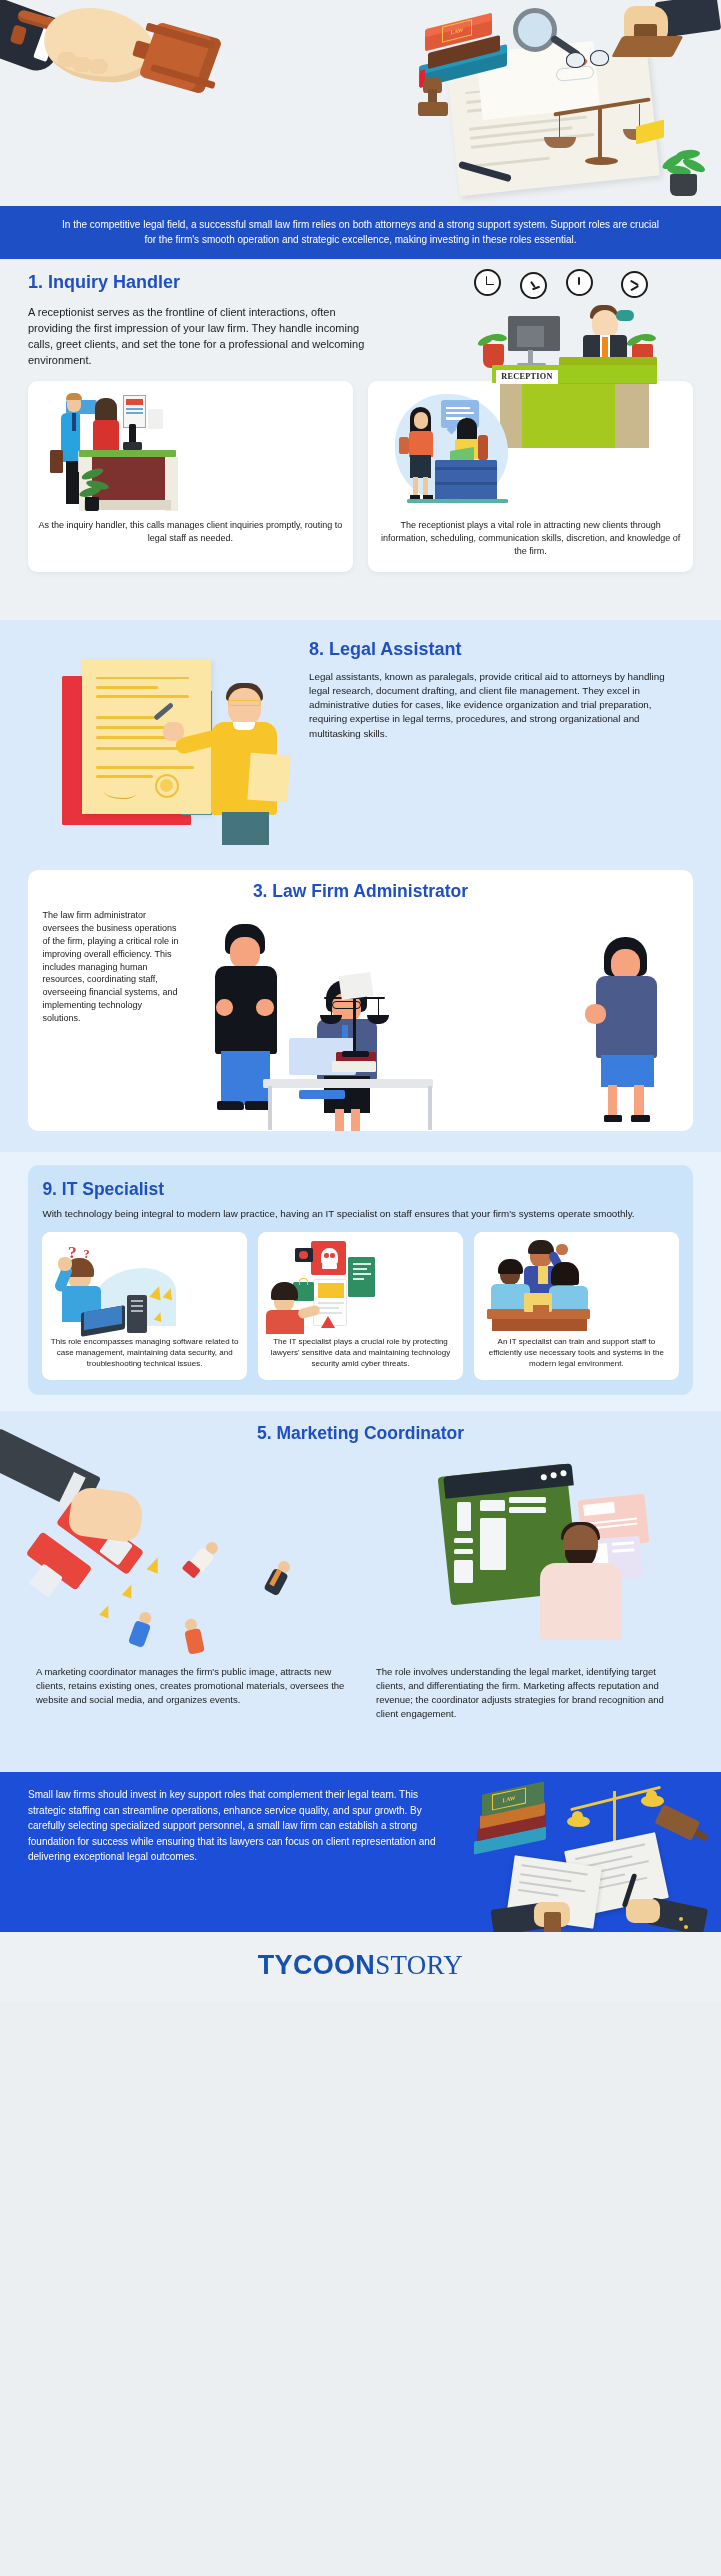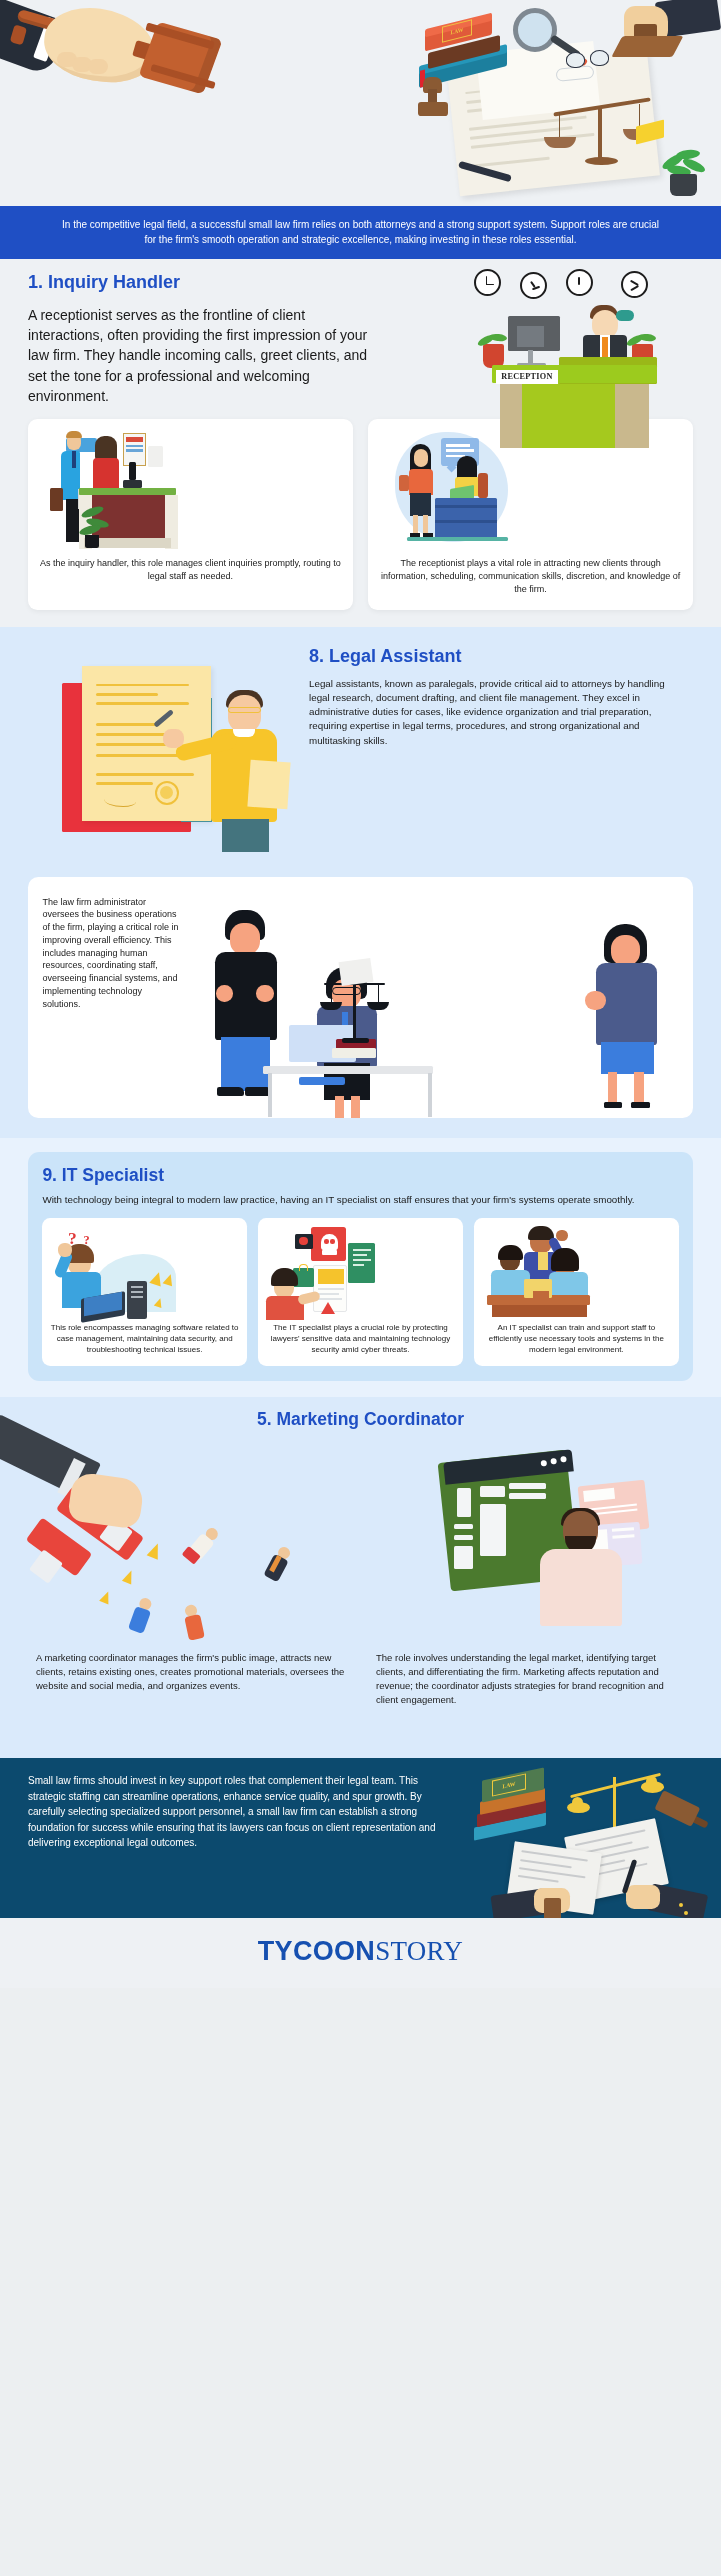--- a/index.html
+++ b/index.html
@@ -91,21 +91,21 @@
     font-family:"Liberation Sans",sans-serif;}
 
   
   .intro{background:#1f4fc4;color:#fff;text-align:center;padding:9.3px 62px 12.4px;
     font-size:10px;line-height:1.5;margin-top:-12.4px;padding-top:23px;}
 
   
   .sec1{position:relative;background:#eef1f4;padding:13.4px 0 0;min-height:361px;}
   .sec1-head{padding-left:28px;}
   .h-blue{font-size:18px;font-weight:700;color:#1f4fc4;font-family:"Liberation Sans",sans-serif;}
-  .sec1-body{width:355px;margin-left:28px;margin-top:11.3px;font-size:14px;line-height:1.45;color:#1a1a1a;}
+  .sec1-body{width:355px;margin-left:28px;margin-top:11.3px;font-size:11px;line-height:1.45;color:#1a1a1a;}
   .reception-art{position:absolute;right:28px;top:10.3px;width:237px;height:180px;}
   .clock{position:absolute;width:27px;height:27px;border:2.1px solid #1d1d1d;border-radius:50%;background:#fff;}
   .ch{position:absolute;background:#1d1d1d;border-radius:1px;}
   .r-monitor{position:absolute;left:52px;top:47px;width:52px;height:35px;background:#5b5f63;border-radius:1.5px;}
   .r-mon-in{position:absolute;left:61px;top:57px;width:27px;height:20.6px;background:#747a80;}
   .r-mon-neck{position:absolute;left:72px;top:81px;width:5.2px;height:13.4px;background:#9aa0a5;}
   .r-mon-base{position:absolute;left:61px;top:94px;width:29px;height:4.1px;background:#9aa0a5;border-radius:1.5px;}
   .r-desk-top{position:absolute;left:36px;top:96px;width:165px;height:17.5px;background:#9ccb1e;border-radius:1.5px;}
   .r-desk-top2{position:absolute;left:103px;top:88px;width:98px;height:27px;background:#9ab818;border-radius:1.5px;}
   .r-desk-body{position:absolute;left:44px;top:112px;width:149px;height:67px;background:#c9b88d;}
@@ -244,21 +244,21 @@
   .mk-head{position:absolute;left:32px;top:0;width:35px;height:38px;background:#8a5a3b;border-radius:16.5px;}
   .mk-hair{position:absolute;left:30px;top:-3.1px;width:39px;height:17.5px;background:#2b1d14;border-radius:18.5px 18.5px 3.1px 3.1px;}
   .mk-beard{position:absolute;left:34px;top:25px;width:31px;height:17.5px;background:#2b1d14;border-radius:0 0 15.5px 15.5px;}
   .mk-body{position:absolute;left:9.3px;top:38px;width:82px;height:77px;background:#f6ded6;border-radius:15.5px 15.5px 3.1px 3.1px;}
   .card-s{position:absolute;right:-3.1px;top:37px;width:67px;height:49px;background:#f7cfc6;border-radius:2.6px;transform:rotate(-6deg);}
   .card-s2{position:absolute;right:3.1px;top:78px;width:62px;height:42px;background:#e7e3f5;border-radius:2.6px;transform:rotate(-4deg);}
   .sec5-cols{display:flex;gap:31px;padding:0 36px;margin-top:3.1px;}
   .sec5-cols div{flex:1;font-size:9.5px;line-height:1.45;color:#1a1a1a;}
 
   
-  .concl{background:#0c4a6e;color:#fff;padding:15.5px 28px 18.5px;position:relative;min-height:160px;overflow:hidden;}
+  .concl{background:#1d4ed8;color:#fff;padding:15.5px 28px 18.5px;position:relative;min-height:160px;overflow:hidden;}
   .concl p{width:412px;font-size:10px;line-height:1.55;}
   .concl-art{position:absolute;right:10.3px;top:7.2px;width:268px;height:155px;}
   .cb{position:absolute;border-radius:1.5px;}
   .cb1{left:31px;top:55px;width:72px;height:13.4px;background:#2f9ec0;transform:skewY(-12deg);}
   .cb2{left:34px;top:42px;width:69px;height:13.4px;background:#8b2c2c;transform:skewY(-12deg);}
   .cb3{left:37px;top:30px;width:65px;height:13.4px;background:#c7732b;transform:skewY(-12deg);}
   .cb4{left:39px;top:9.3px;width:62px;height:21.6px;background:#4f7a4f;transform:skewY(-12deg);}
   .cb4l{position:absolute;left:49px;top:12.4px;width:34px;height:15.5px;border:1px solid #f0c83c;transform:skewY(-12deg);
     font:700 5.7px "Liberation Serif",serif;color:#f0c83c;text-align:center;line-height:14.4px;}
   .cgold{position:absolute;background:#f0c83c;border-radius:50%;}
@@ -452,21 +452,21 @@
           <div style="position:absolute;left:42px;top:60px;width:97px;height:7.2px;background:#73b143;border-radius:1px;"></div>
           <div style="position:absolute;left:47px;top:67px;width:87px;height:47px;background:#7d3230;"></div>
           <div style="position:absolute;left:42px;top:67px;width:12.4px;height:54px;background:#efece1;"></div>
           <div style="position:absolute;left:128px;top:67px;width:12.4px;height:54px;background:#efece1;"></div>
           <div style="position:absolute;left:47px;top:110px;width:87px;height:10.3px;background:#dcd7c6;"></div>
           <div style="position:absolute;left:44px;top:80px;width:23px;height:8.2px;background:#3f8a3a;border-radius:50%;transform:rotate(-20deg);"></div>
           <div style="position:absolute;left:49px;top:91px;width:23px;height:8.2px;background:#3f8a3a;border-radius:50%;transform:rotate(12deg);"></div>
           <div style="position:absolute;left:42px;top:98px;width:21.6px;height:8.2px;background:#3f8a3a;border-radius:50%;transform:rotate(-16deg);"></div>
           <div style="position:absolute;left:48px;top:107px;width:13.4px;height:13.4px;background:#16181c;border-radius:0 0 2.1px 2.1px;"></div>
         </div>
-        <p>As the inquiry handler, this role manages client inquiries promptly, routing to legal staff as needed.</p>
+        <p>As the inquiry handler, this calls manages client inquiries promptly, routing to legal staff as needed.</p>
       </div>
 
       <div class="wcard">
         <div class="ill">
           <div style="position:absolute;left:17.5px;top:4.1px;width:113px;height:110px;background:#d8e9f8;border-radius:46% 54% 48% 52%;"></div>
           <div style="position:absolute;left:63px;top:10.3px;width:38px;height:28px;background:#8fb9e8;border-radius:3.1px;"></div>
           <div style="position:absolute;left:68px;top:16.5px;width:24px;height:2.6px;background:#fff;"></div>
           <div style="position:absolute;left:68px;top:21.6px;width:28px;height:2.6px;background:#fff;"></div>
           <div style="position:absolute;left:68px;top:27px;width:19.6px;height:2.6px;background:#fff;"></div>
           <div style="position:absolute;left:70px;top:36px;width:7.2px;height:7.2px;background:#8fb9e8;transform:rotate(45deg);"></div>
@@ -530,20 +530,21 @@
 
       <div class="sec2-txt">
         <div class="h-blue">8. Legal Assistant</div>
         <p>Legal assistants, known as paralegals, provide critical aid to attorneys by handling legal research, document drafting, and client file management. They excel in administrative duties for cases, like evidence organization and trial preparation, requiring expertise in legal terms, procedures, and strong organizational and multitasking skills.</p>
       </div>
     </div>
   </div>
 
   <div class="sec3">
     <div class="sec3-card">
+      <div class="h-blue">3. Law Firm Administrator</div>
       <div class="sec3-cols">
         <div class="col-txt">The law firm administrator oversees the business operations of the firm, playing a critical role in improving overall efficiency. This includes managing human resources, coordinating staff, overseeing financial systems, and implementing technology solutions.</div>
 
         <div class="mid-art">
           <div class="p-man">
             <div class="pm-hair"></div>
             <div class="pm-face"></div>
             <div class="pm-shirt"></div>
             <div class="pm-tie"></div>
             <div class="pm-suit"></div>

